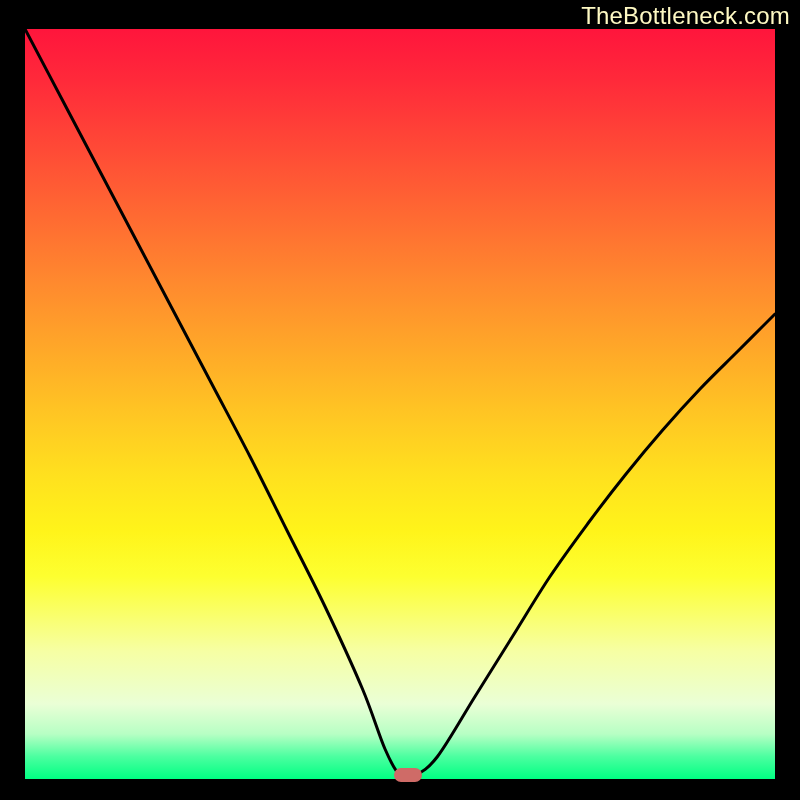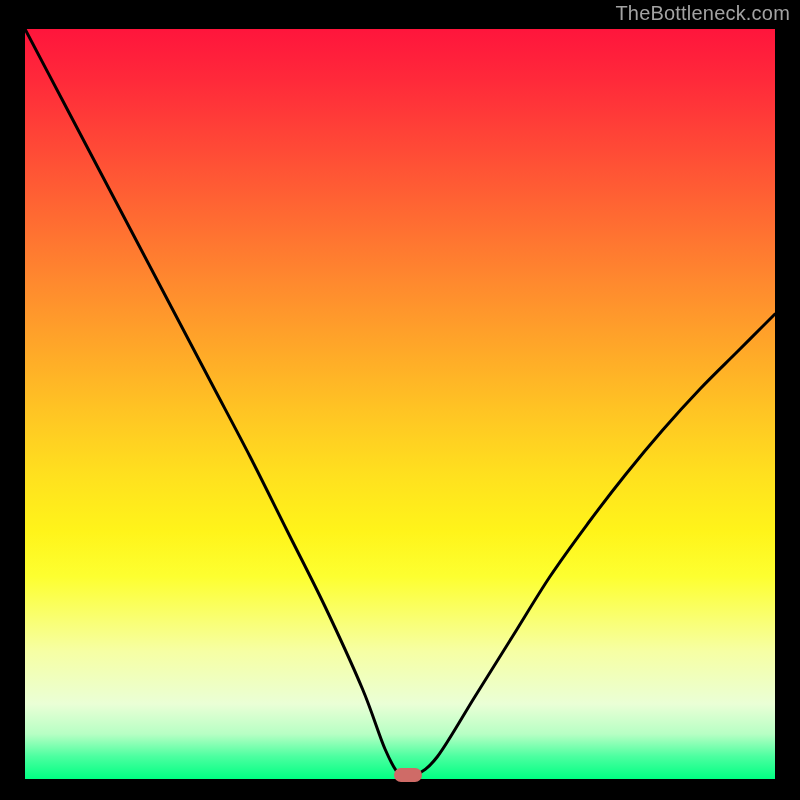--- a/index.html
+++ b/index.html
@@ -14,22 +14,22 @@
   .outer {
     width: 800px;
     height: 800px;
     background: #000;
     position: relative;
   }
   .watermark {
     position: absolute;
     top: 2px;
     right: 10px;
-    color: #a3a3a3;
-    font-size: 20px;
+    color: #fef9c3;
+    font-size: 24px;
     font-weight: 500;
     letter-spacing: 0.2px;
     user-select: none;
   }
   .plot-frame {
     position: absolute;
     left: 22px;
     top: 26px;
     width: 756px;
     height: 756px;

